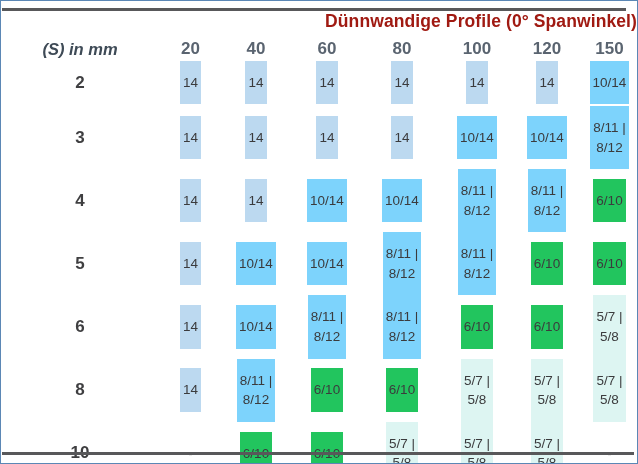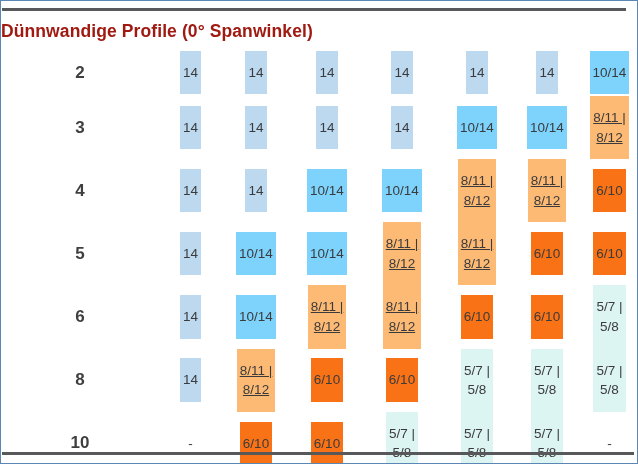--- a/index.html
+++ b/index.html
@@ -29,26 +29,25 @@
     margin-top: 7px;
     margin-left: 1px;
   }
   .rule-bottom {
     position: absolute;
     left: 1px;
     bottom: 8px;
     width: 632px;
   }
   .title {
-    text-align: left;
+    text-align: right;
     color: #a01a12;
     font-weight: bold;
     font-size: 17.5px;
     letter-spacing: 0.1px;
-    margin-top: 10px;
     white-space: nowrap;
   }
   table.grid {
     border-collapse: collapse;
     width: 100%;
     table-layout: fixed;
     margin-top: 7px;
   }
   table.grid td, table.grid th {
     padding: 0;
@@ -96,22 +95,22 @@
   }
   .chip.two-line {
     line-height: 1.45;
   }
   .chip .l2 {
     display: block;
     text-align: center;
   }
   .chip-blue   { background: #bcd9f0; }
   .chip-orange { background: #7dd3fc; }
-  .chip-yellow { background: #fdba74; text-decoration: underline; }
-  .chip-purple { background: #f97316; }
+  .chip-yellow { background: #7dd3fc; }
+  .chip-purple { background: #22c55e; }
   .chip-cyan   { background: #ddf5f2; }
   .chip-none   { background: transparent; color: #3b3b3d; }
   .hdr-row td { padding-bottom: 2px; }
   .colnum-row td { padding-bottom: 4px; }
   .data-row td { height: 47px; }
 </style>
 </head>
 <body>
 
 <div class="page">
@@ -125,20 +124,30 @@
       <col style="width:158px">
       <col style="width:63px">
       <col style="width:68px">
       <col style="width:74px">
       <col style="width:76px">
       <col style="width:74px">
       <col style="width:66px">
       <col style="width:59px">
     </colgroup>
     <tbody id="table-body">
+        <tr class="colnum-row">
+          <td class="hdr-italic">(S) in mm</td>
+          <td class="colnum">20</td>
+          <td class="colnum">40</td>
+          <td class="colnum">60</td>
+          <td class="colnum">80</td>
+          <td class="colnum">100</td>
+          <td class="colnum">120</td>
+          <td class="colnum">150</td>
+        </tr>
         <tr class="data-row">
           <td class="rowlab">2</td>
           <td>
             <div class="cellwrap">
               <span class="chip chip-blue">14</span>
             </div>
           </td>
           <td>
             <div class="cellwrap">
               <span class="chip chip-blue">14</span>

